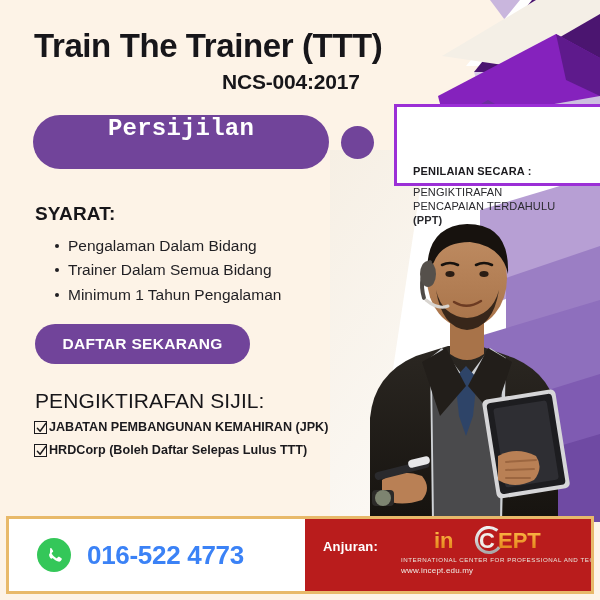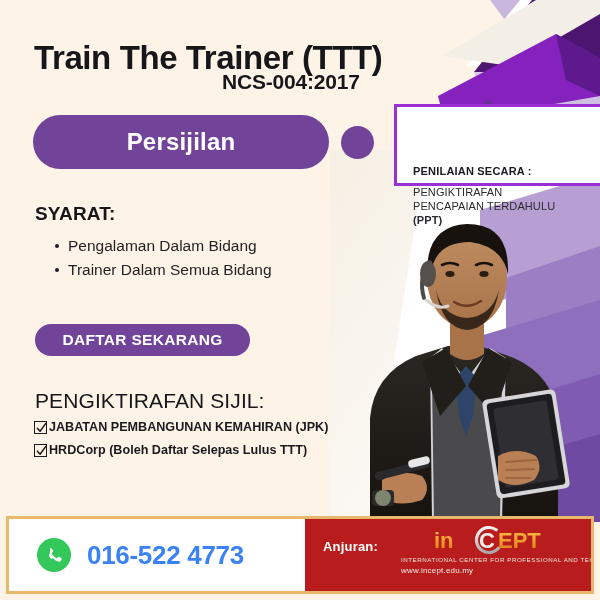--- a/index.html
+++ b/index.html
@@ -42,21 +42,20 @@
   
   .headline {
     position: absolute;
     left: 34px;
     top: 28px;
     font-size: 33px;
     font-weight: 700;
     color: #17161a;
     letter-spacing: -0.4px;
     line-height: 1.1;
-    margin-top: 12px;
   }
   .subcode {
     position: absolute;
     left: 222px;
     top: 70px;
     font-size: 21px;
     font-weight: 700;
     color: #17161a;
     letter-spacing: -0.2px;
   }
@@ -64,22 +63,23 @@
   
   .pill {
     position: absolute;
     left: 33px;
     top: 115px;
     width: 296px;
     height: 54px;
     border-radius: 27px;
     background: #71449a;
     display: flex;
-    align-items: center;
+    align-items: flex-start;
     justify-content: center;
+    font-family: Liberation Mono, monospace;
   }
   .pill-label {
     color: #ffffff;
     font-size: 24px;
     font-weight: 700;
     letter-spacing: 0.2px;
   }
   .dot {
     position: absolute;
     left: 341px;
@@ -155,21 +155,21 @@
     border-radius: 50%;
     background: #201f23;
   }
 
   
   .cta {
     position: absolute;
     left: 35px;
     top: 324px;
     width: 215px;
-    height: 32px;
+    height: 40px;
     border-radius: 20px;
     background: #71449a;
     display: flex;
     align-items: center;
     justify-content: center;
     cursor: pointer;
   }
   .cta-label {
     color: #ffffff;
     font-size: 15.5px;
@@ -406,20 +406,21 @@
       <div>PENGIKTIRAFAN</div>
       <div>PENCAPAIAN TERDAHULU</div>
       <div class="bold">(PPT)</div>
     </div>
   </div>
 
   <div class="syarat-title">SYARAT:</div>
   <ul class="syarat-list">
     <li>Pengalaman Dalam Bidang</li>
     <li>Trainer Dalam Semua Bidang</li>
+    <li>Minimum 1 Tahun Pengalaman</li>
   </ul>
 
   <div class="cta">
     <span class="cta-label">DAFTAR SEKARANG</span>
   </div>
 
   <div class="cert-title">PENGIKTIRAFAN SIJIL:</div>
   <div class="cert-list">
     <div class="cert-item">
       <span class="cbox">

